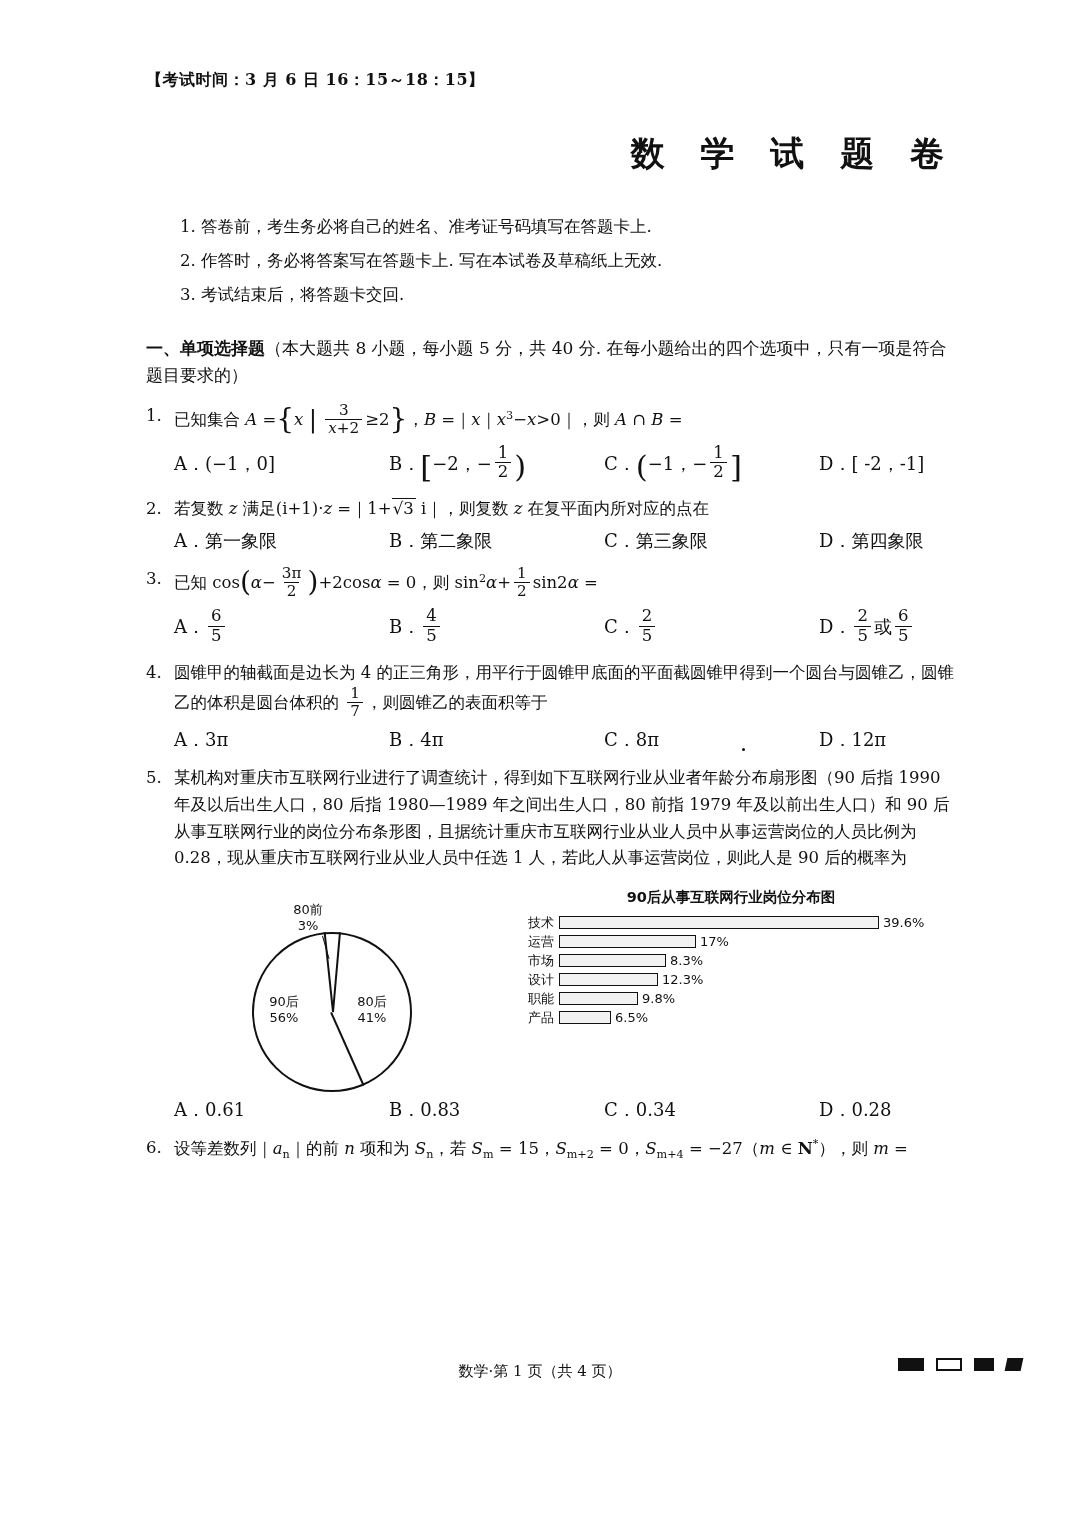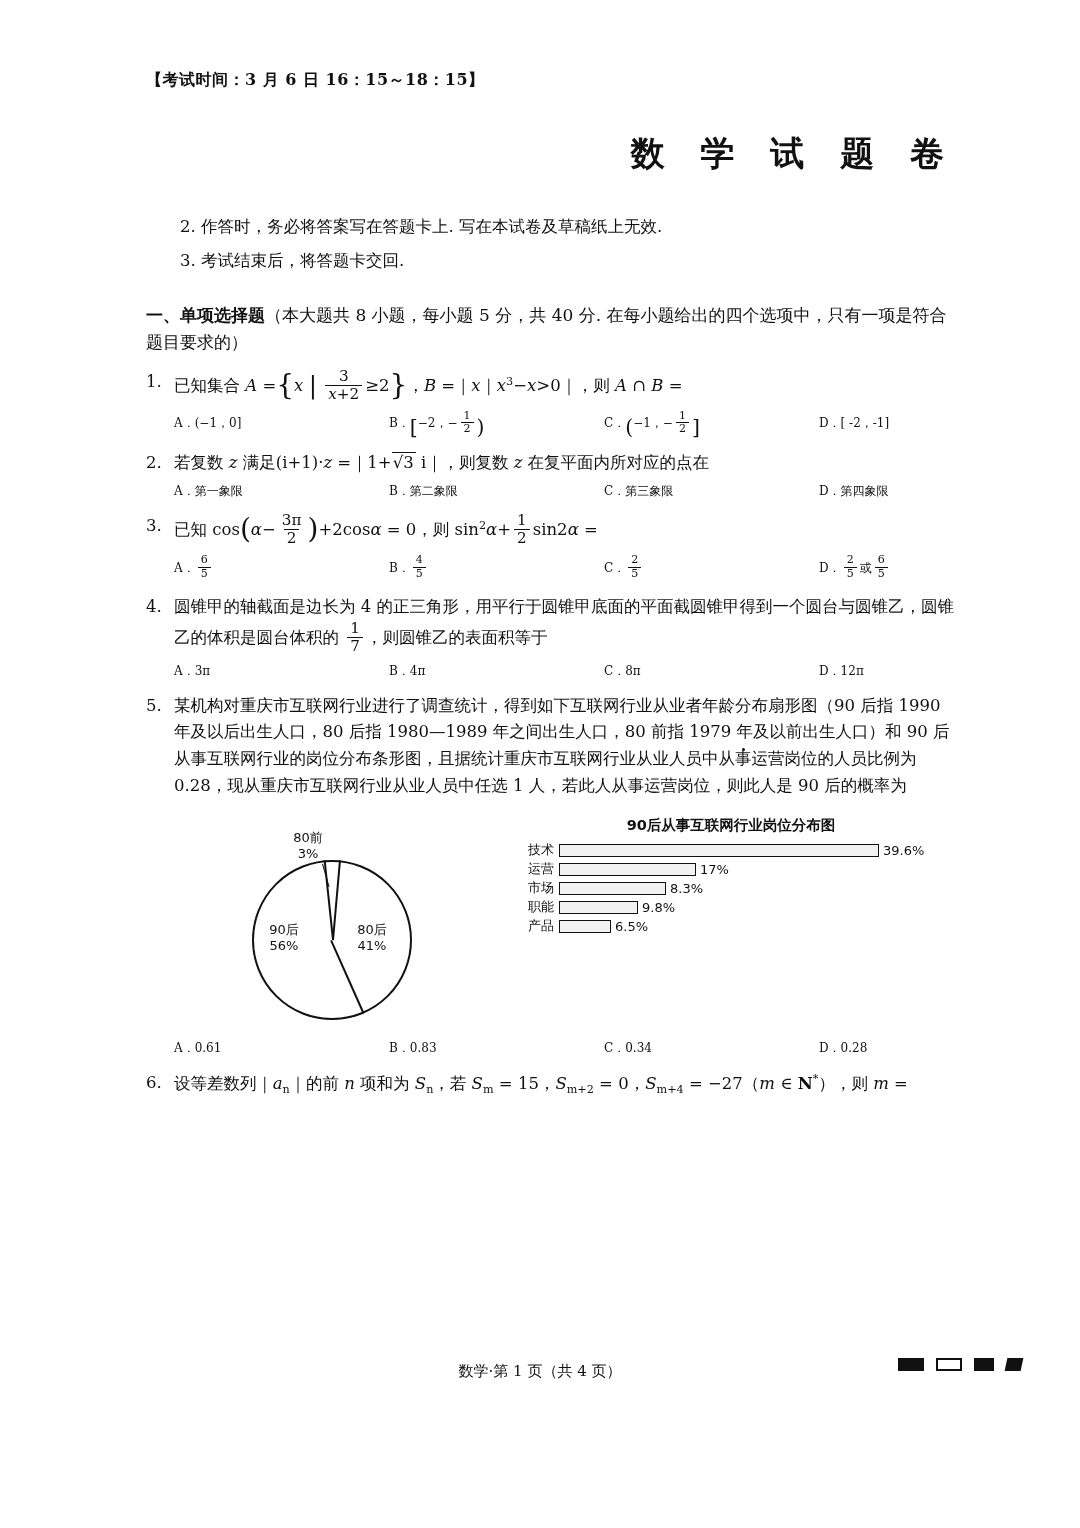--- a/index.html
+++ b/index.html
@@ -72,21 +72,21 @@
   }
   .q-num {
     position: absolute;
     left: 0;
     top: 0;
   }
   .opts {
     display: flex;
     margin-top: 7px;
     margin-left: 28px;
-    font-size: 12px;
+    font-size: 18px;
   }
   .opt {
     width: 215px;
     display: flex;
     align-items: center;
   }
   .opt:last-child { width: auto; }
   i, .ital {
     font-style: italic;
     font-family: "DejaVu Serif", "Liberation Serif", serif;
@@ -235,20 +235,21 @@
 </head>
 <body>
 
 <div class="page">
   <div class="content">
 
     <div class="exam-time">【考试时间：3 月 6 日 16：15～18：15】</div>
 
     <div class="doc-title">数 学 试 题 卷</div>
 
+    <div class="notice-item">1. 答卷前，考生务必将自己的姓名、准考证号码填写在答题卡上.</div>
     <div class="notice-item">2. 作答时，务必将答案写在答题卡上. 写在本试卷及草稿纸上无效.</div>
     <div class="notice-item">3. 考试结束后，将答题卡交回.</div>
 
     <div class="section-head">
       <span>一、单项选择题</span><span class="norm">（本大题共 8 小题，每小题 5 分，共 40 分. 在每小题给出的四个选项中，只有一项是符合题目要求的）</span>
     </div>
 
     <div class="q">
       <span class="q-num">1.</span>
       <div class="q-body">
@@ -380,33 +381,38 @@
           <span class="bar-name">运营</span>
           <span class="bar" style="width:137px;"></span>
           <span class="bar-val">17%</span>
         </div>
         <div class="bar-row">
           <span class="bar-name">市场</span>
           <span class="bar" style="width:107px;"></span>
           <span class="bar-val">8.3%</span>
         </div>
         <div class="bar-row">
+          <span class="bar-name">设计</span>
+          <span class="bar" style="width:99px;"></span>
+          <span class="bar-val">12.3%</span>
+        </div>
+        <div class="bar-row">
           <span class="bar-name">职能</span>
           <span class="bar" style="width:79px;"></span>
           <span class="bar-val">9.8%</span>
         </div>
         <div class="bar-row">
           <span class="bar-name">产品</span>
           <span class="bar" style="width:52px;"></span>
           <span class="bar-val">6.5%</span>
         </div>
       </div>
     </div>
 
-    <div class="opts" style="margin-top:14px;align-items:flex-end;">
+    <div class="opts" style="margin-top:0;align-items:flex-end;">
       <div class="opt">A．0.61</div>
       <div class="opt">B．0.83</div>
       <div class="opt">C．0.34</div>
       <div class="opt">D．0.28</div>
     </div>
 
     <div class="q">
       <span class="q-num">6.</span>
       <div class="q-body">
         设等差数列｜<i>a</i><span class="sub">n</span>｜的前 <i>n</i> 项和为 <i>S</i><span class="sub">n</span>，若 <i>S</i><span class="sub">m</span> = 15，<i>S</i><span class="sub">m+2</span> = 0，<i>S</i><span class="sub">m+4</span> = −27（<i>m</i> ∈ <b>N</b><span class="sup">*</span>），则 <i>m</i> =

